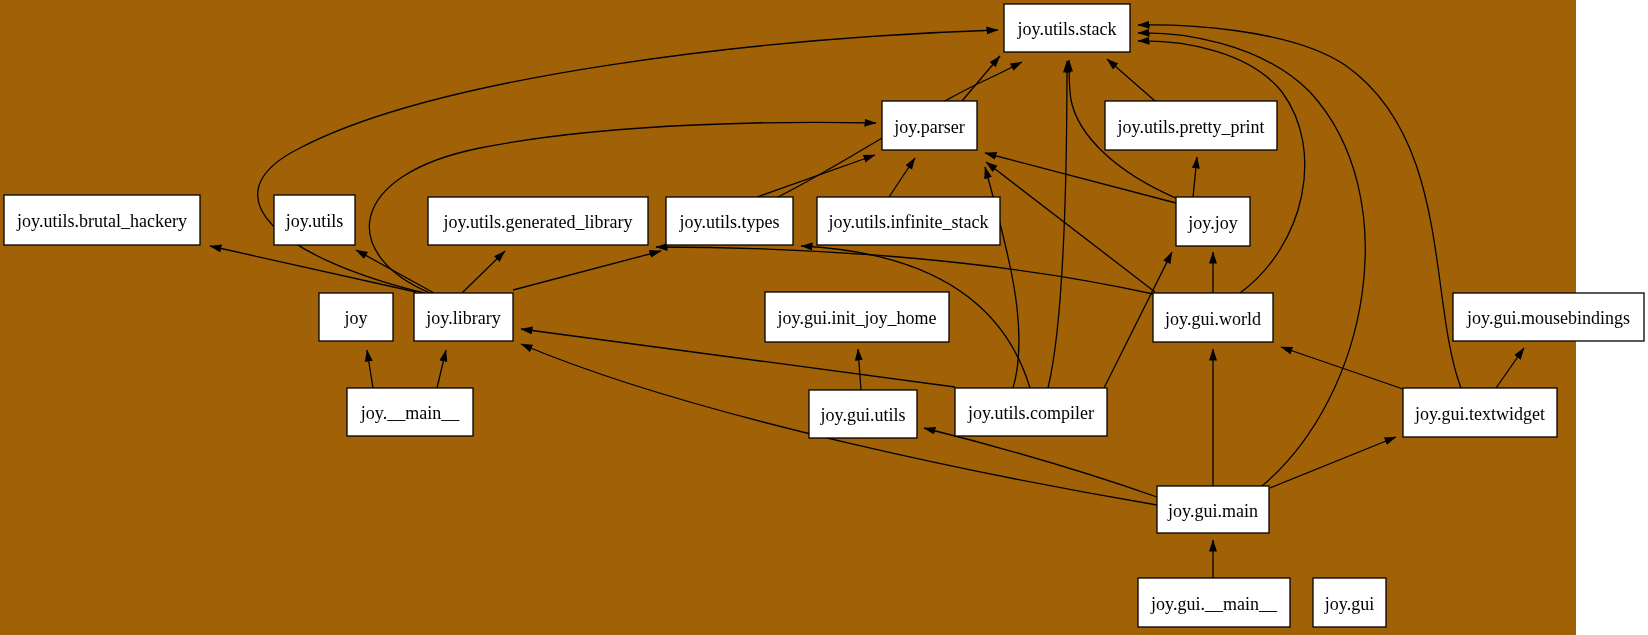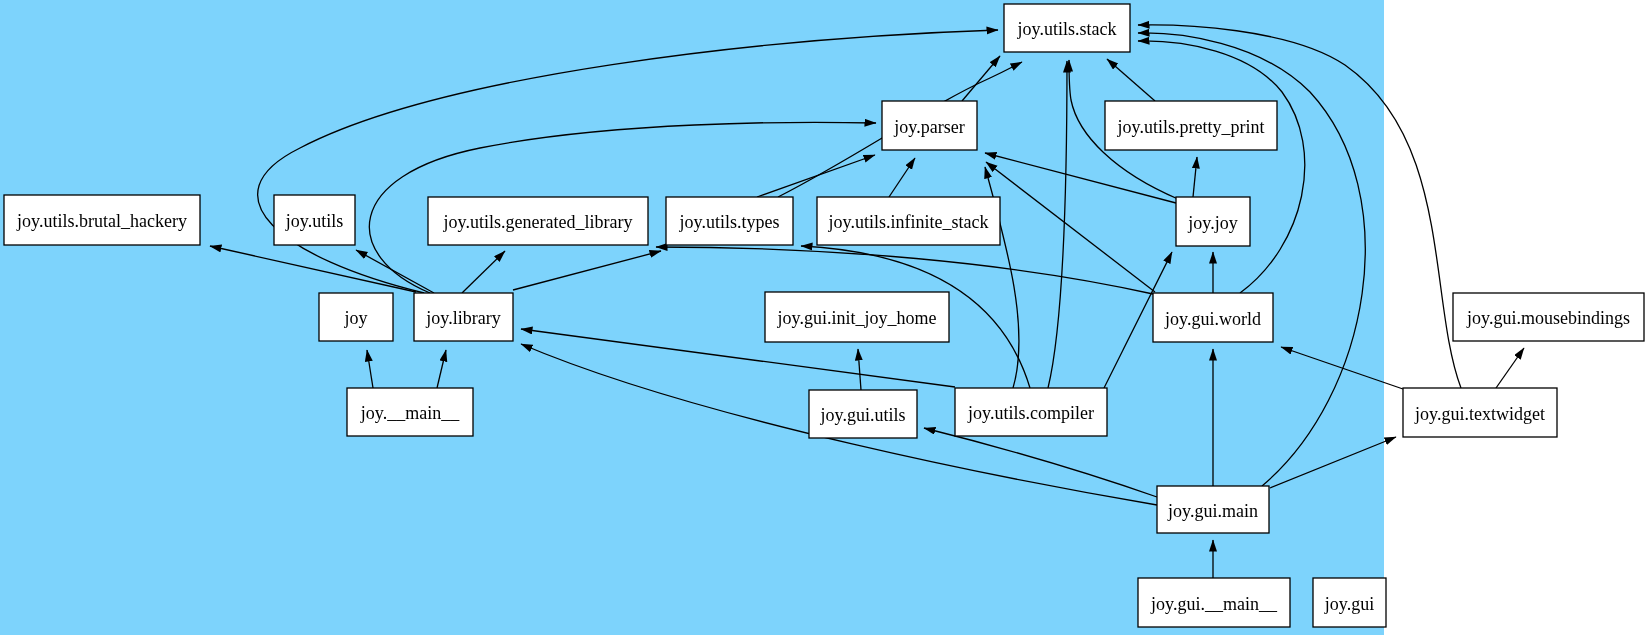--- a/index.html
+++ b/index.html
@@ -1,24 +1,24 @@
 <!DOCTYPE html>
 <html><head>
 <meta charset="utf-8">
 <style>
   html, body {
     margin: 0;
     padding: 0;
     background: #ffffff;
   }
   #graph-root {
-    width: 1384px;
+    width: 1576px;
     height: 635px;
     position: relative;
-    background: #7dd3fc;
+    background: #a16207;
   }
   svg { display: block; }
   .node-rect {
     fill: #ffffff;
     stroke: #000000;
     stroke-width: 1.3;
   }
   .node-label {
     font-family: "Liberation Serif", "DejaVu Serif", serif;
     font-size: 18px;

